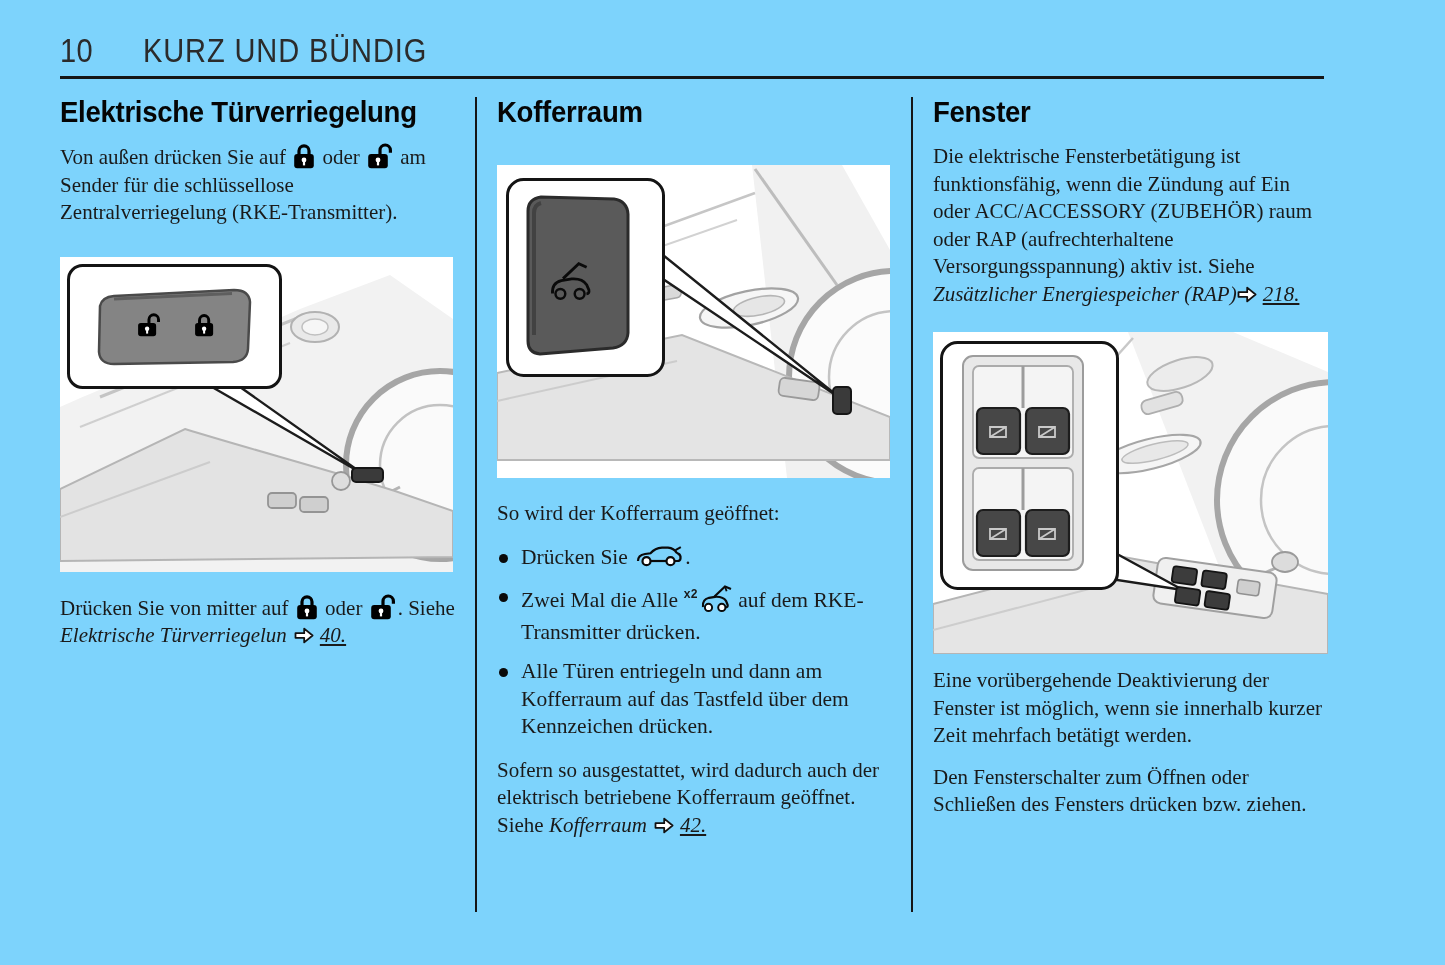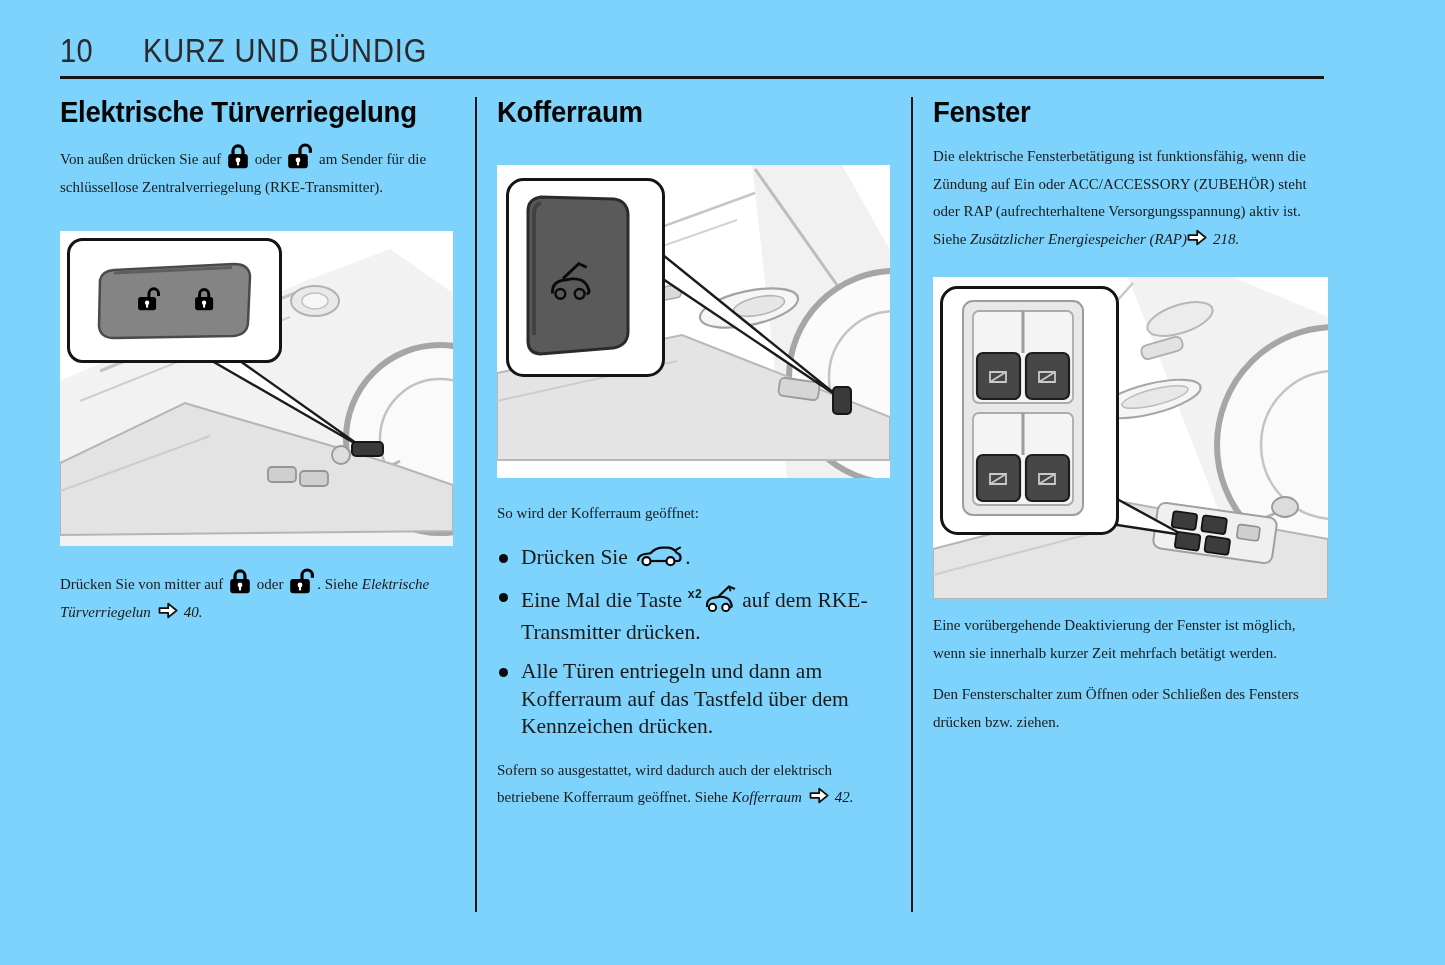--- a/index.html
+++ b/index.html
@@ -26,39 +26,39 @@
   .vdiv.d2{left:851px;}
   .col{position:absolute;top:0;}
   .col.c1{left:0;width:395px;}
   .col.c2{left:437px;width:393px;}
   .col.c3{left:873px;width:395px;}
   h2.colhead{
     font-family:"Liberation Sans",sans-serif;font-weight:700;font-size:29px;color:#050505;
     margin:0;line-height:30px;letter-spacing:-0.3px;white-space:nowrap;
     transform:scaleX(0.95);transform-origin:left top;
   }
-  p.body{font-size:15px;line-height:27.5px;margin:0;}
+  p.body{font-size:21px;line-height:27.5px;margin:0;}
   .c1 p.p1{margin-top:16px;}
   .c1 .fig{margin-top:30px;}
   .c1 p.p2{margin-top:22px;}
   .c2 .fig{margin-top:38px;}
   .c2 p.intro{margin-top:22px;}
   .c2 .bullets{margin-top:16px;}
   .c2 p.outro{margin-top:16px;}
   .c3 p.p1{margin-top:16px;}
   .c3 .fig{margin-top:24px;}
   .c3 p.p2{margin-top:14px;}
   .c3 p.p3{margin-top:13px;}
   .bullet{display:flex;margin-bottom:12px;}
   .bullet .dot{flex:0 0 auto;width:9px;height:9px;border-radius:50%;background:#0a0a0a;margin:10px 0 0 2px;}
   .bullet .btxt{flex:1 1 auto;margin-left:13px;font-size:21.5px;line-height:27.5px;}
   i.ref{font-style:italic;}
   .nowrap{white-space:nowrap;}
   .refunit{white-space:nowrap;margin-left:7px;}
-  .refunit i{margin-left:6px;}
+  .refunit i{margin-left:6px;text-decoration:underline;}
   
   .ic{display:inline-block;vertical-align:-5px;margin:0 2px;}
   .ic-arrow{display:inline-block;vertical-align:-2px;}
   .sup2{
     display:inline-block;position:relative;top:-9px;
     font-family:Liberation Mono, monospace;font-weight:700;font-size:12px;margin-right:1px;
   }
   .fig{display:block;}
   .fig svg{display:block;}
 </style>
@@ -193,39 +193,39 @@
 
       <div class="bullets">
         <div class="bullet">
           <span class="dot"></span>
           <span class="btxt"><span>Drücken Sie </span><span class="nowrap"><svg class="ic" width="48" height="24" viewBox="0 0 48 24" style="vertical-align:-4px">
                   <use href="#sym-car-side"></use>
                 </svg><span>.</span></span></span>
         </div>
         <div class="bullet">
           <span class="dot"></span>
-          <span class="btxt"><span>Eine Mal die Taste </span><span class="nowrap"><span class="sup2">x2</span><svg class="ic" width="34" height="30" viewBox="0 0 34 30" style="vertical-align:-6px;margin:0">
+          <span class="btxt"><span>Zwei Mal die Alle </span><span class="nowrap"><span class="sup2">x2</span><svg class="ic" width="34" height="30" viewBox="0 0 34 30" style="vertical-align:-6px;margin:0">
                   <use href="#sym-trunk-open"></use>
                 </svg></span><span> auf dem RKE-Transmitter drücken.</span></span>
         </div>
         <div class="bullet">
           <span class="dot"></span>
           <span class="btxt">Alle Türen entriegeln und dann am Kofferraum auf das Tastfeld über dem Kennzeichen drücken.</span>
         </div>
       </div>
 
       <p class="body outro"><span>Sofern so ausgestattet, wird dadurch auch der elektrisch betriebene Koffer­raum geöffnet. Siehe </span><i class="ref">Kofferraum</i><span class="refunit"><svg class="ic-arrow" width="20" height="17" viewBox="0 0 20 17">
               <use href="#sym-ref-arrow"></use>
             </svg><i class="ref">42.</i></span></p>
     </div>
 
     <div class="col c3">
       <h2 class="colhead">Fenster</h2>
 
-      <p class="body p1"><span>Die elektrische Fensterbetätigung ist funktionsfähig, wenn die Zündung auf Ein oder ACC/ACCESSORY (ZUBEHÖR) steht oder RAP (aufrechterhaltene Versorgungsspannung) aktiv ist. Siehe </span><i class="ref">Zusätzlicher Energiespeicher (RAP)</i><span class="refunit" style="margin-left:0"><svg class="ic-arrow" width="20" height="17" viewBox="0 0 20 17">
+      <p class="body p1"><span>Die elektrische Fensterbetätigung ist funktionsfähig, wenn die Zündung auf Ein oder ACC/ACCESSORY (ZUBEHÖR) raum oder RAP (aufrechterhaltene Versorgungsspannung) aktiv ist. Siehe </span><i class="ref">Zusätzlicher Energiespeicher (RAP)</i><span class="refunit" style="margin-left:0"><svg class="ic-arrow" width="20" height="17" viewBox="0 0 20 17">
               <use href="#sym-ref-arrow"></use>
             </svg><i class="ref">218.</i></span></p>
 
       <span class="fig">
       <svg width="395" height="322" viewBox="0 0 395 322">
         <rect width="395" height="322" fill="#ffffff"></rect>
         <path d="M195,0 L300,0 L395,40 L395,322 L320,322 Z" fill="#f2f2f2"></path>
         <path d="M200,6 L120,95" stroke="#c8c8c8" stroke-width="2.5" fill="none"></path>
         <ellipse cx="247" cy="42" rx="34" ry="14" transform="rotate(-18 247 42)" fill="#ececec" stroke="#b8b8b8" stroke-width="2"></ellipse>
         <rect x="208" y="64" width="42" height="14" rx="6" transform="rotate(-16 229 71)" fill="#e2e2e2" stroke="#aeaeae" stroke-width="1.8"></rect>

